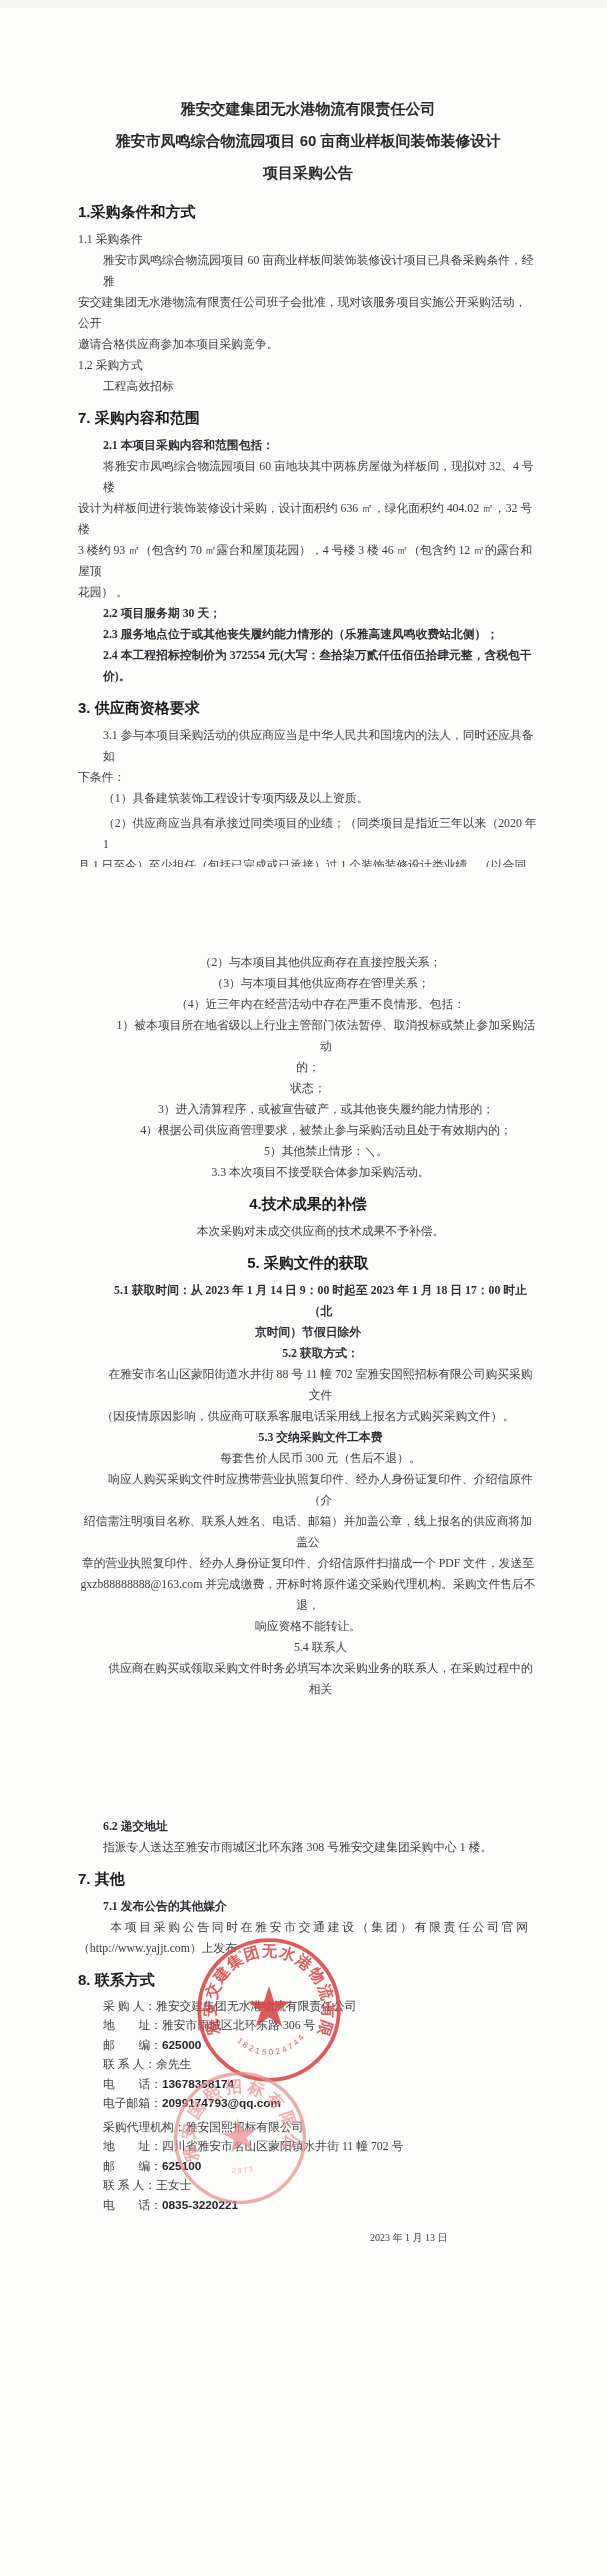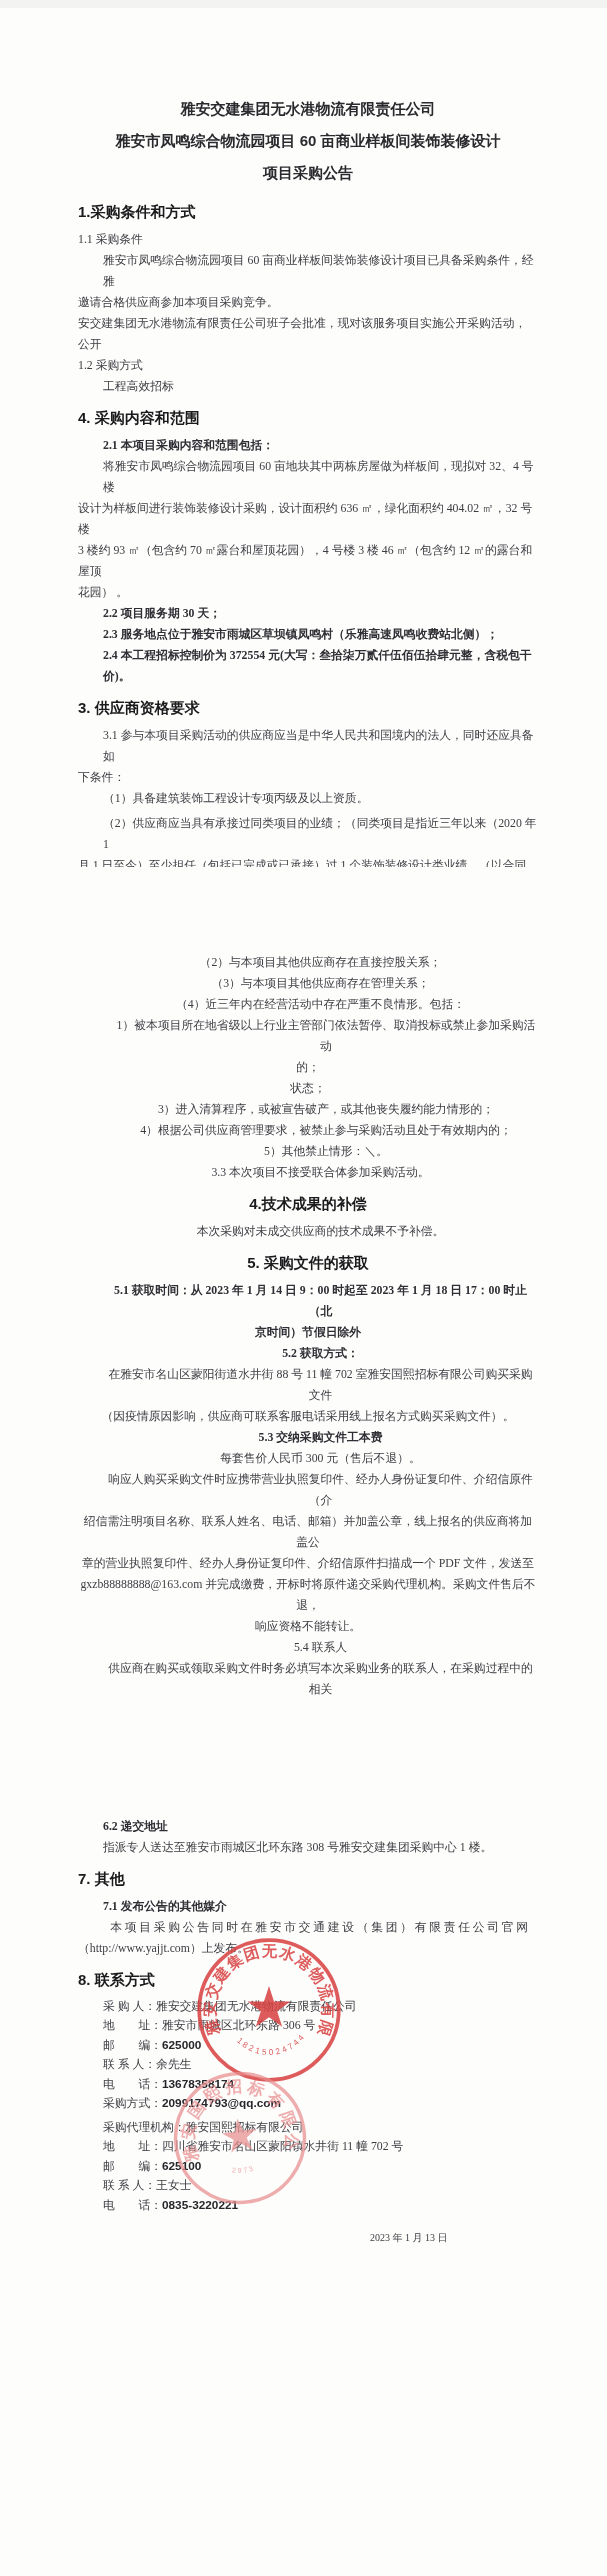--- a/index.html
+++ b/index.html
@@ -41,32 +41,32 @@
     <div class="content">
       <div class="titles">
         <div class="t-line">雅安交建集团无水港物流有限责任公司</div>
         <div class="t-line">雅安市凤鸣综合物流园项目 60 亩商业样板间装饰装修设计</div>
         <div class="t-line">项目采购公告</div>
       </div>
       <div>
           <div class="ln h1"><span>1.采购条件和方式</span></div>
           <div class="ln "><span>1.1 采购条件</span></div>
           <div class="ln i2"><span class="u">雅安市凤鸣综合物流园项目 60 亩商业样板间装饰装修设计项目</span><span>已具备采购条件，经</span><span class="u">雅</span></div>
+          <div class="ln "><span class="u">安交建集团无水港物流有限责任公司班子会</span><span>批准，现对该</span><span class="u">服务</span><span>项目实施公开采购活动，公开</span></div>
           <div class="ln "><span>邀请合格供应商参加本项目采购竞争。</span></div>
-          <div class="ln "><span class="u">安交建集团无水港物流有限责任公司班子会</span><span>批准，现对该</span><span class="u">服务</span><span>项目实施公开采购活动，公开</span></div>
           <div class="ln "><span>1.2 采购方式</span></div>
           <div class="ln i2"><span>工程高效招标</span></div>
-          <div class="ln h1"><span>4. 采购内容和范围</span></div>
+          <div class="ln h1"><span>7. 采购内容和范围</span></div>
           <div class="ln i2 b"><span>2.1 本项目采购内容和范围包括：</span></div>
           <div class="ln i2"><span>将雅安市凤鸣综合物流园项目 60 亩地块其中两栋房屋做为样板间，现拟对 32、4 号楼</span></div>
           <div class="ln "><span>设计为样板间进行装饰装修设计采购，设计面积约 636 ㎡，绿化面积约 404.02 ㎡，32 号楼</span></div>
           <div class="ln "><span>3 楼约 93 ㎡（包含约 70 ㎡露台和屋顶花园），4 号楼 3 楼 46 ㎡（包含约 12 ㎡的露台和屋顶</span></div>
           <div class="ln "><span>花园） 。</span></div>
           <div class="ln i2 b"><span>2.2 项目服务期 </span><span class="u">30</span><span> 天；</span></div>
-          <div class="ln i2 b"><span>2.3 服务地点位于</span><span class="u">雅安市雨城区草坝镇凤鸣村（乐雅高速凤鸣收费站北侧）</span><span>；</span></div>
+          <div class="ln i2 b"><span>2.3 服务地点位于</span><span class="u">或其他丧失履约能力情形的（乐雅高速凤鸣收费站北侧）</span><span>；</span></div>
           <div class="ln i2 b"><span>2.4 本工程招标控制价为 372554 元(大写：叁拾柒万贰仟伍佰伍拾肆元整，含税包干价)。</span></div>
           <div class="ln h1"><span>3.  供应商资格要求</span></div>
           <div class="ln i2"><span>3.1 参与本项目采购活动的供应商应当是中华人民共和国境内的法人，同时还应具备如</span></div>
           <div class="ln "><span>下条件：</span></div>
           <div class="ln i2"><span>（1）具备建筑装饰工程设计专项丙级及以上资质。</span></div>
           <div class="ln i2 gap"><span>（2）供应商应当具有承接过同类项目的业绩；（同类项目是指近三年以来（2020 年 1</span></div>
           <div class="ln "><span>月 1 日至今）至少担任（包括已完成或已承接）过 1 个装饰装修设计类业绩。（以合同签订</span></div>
         </div>
     </div>
   </div>
@@ -113,21 +113,21 @@
           <div class="ln h1"><span>7.  其他</span></div>
           <div class="ln i2 b"><span>7.1 发布公告的其他媒介</span></div>
           <div class="ln i2 ls"><span>本项目采购公告同时在</span><span class="u">雅安市交通建设（集团）有限责任公司官网</span></div>
           <div class="ln "><span class="u">（http://www.yajjt.com）</span><span>上发布。</span></div>
           <div class="ln h1"><span>8.  联系方式</span></div>
           <div class="ln i2 ct gap"><span>采 购 人：</span><span>雅安交建集团无水港物流有限责任公司</span></div>
           <div class="ln i2 ct"><span>地　　址：</span><span>雅安市雨城区北环东路 306 号</span></div>
           <div class="ln i2 ct"><span>邮　　编：</span><span class="v">625000</span></div>
           <div class="ln i2 ct"><span>联 系 人：</span><span>余先生</span></div>
           <div class="ln i2 ct"><span>电　　话：</span><span class="v">13678358174</span></div>
-          <div class="ln i2 ct"><span>采购方式：</span><span class="v">2099174793@qq.com</span></div>
+          <div class="ln i2 ct"><span>电子邮箱：</span><span class="v">2099174793@qq.com</span></div>
           <div class="ln i2 ct gap"><span>采购代理机构：</span><span>雅安国熙招标有限公司</span></div>
           <div class="ln i2 ct"><span>地　　址：</span><span>四川省雅安市名山区蒙阳镇水井街 11 幢 702 号</span></div>
           <div class="ln i2 ct"><span>邮　　编：</span><span class="v">625100</span></div>
           <div class="ln i2 ct"><span>联 系 人：</span><span>王女士</span></div>
           <div class="ln i2 ct"><span>电　　话：</span><span class="v">0835-3220221</span></div>
         </div>
       <div class="ln date-line">2023 年 1 月 13 日</div>
     </div>
   </div>
 

